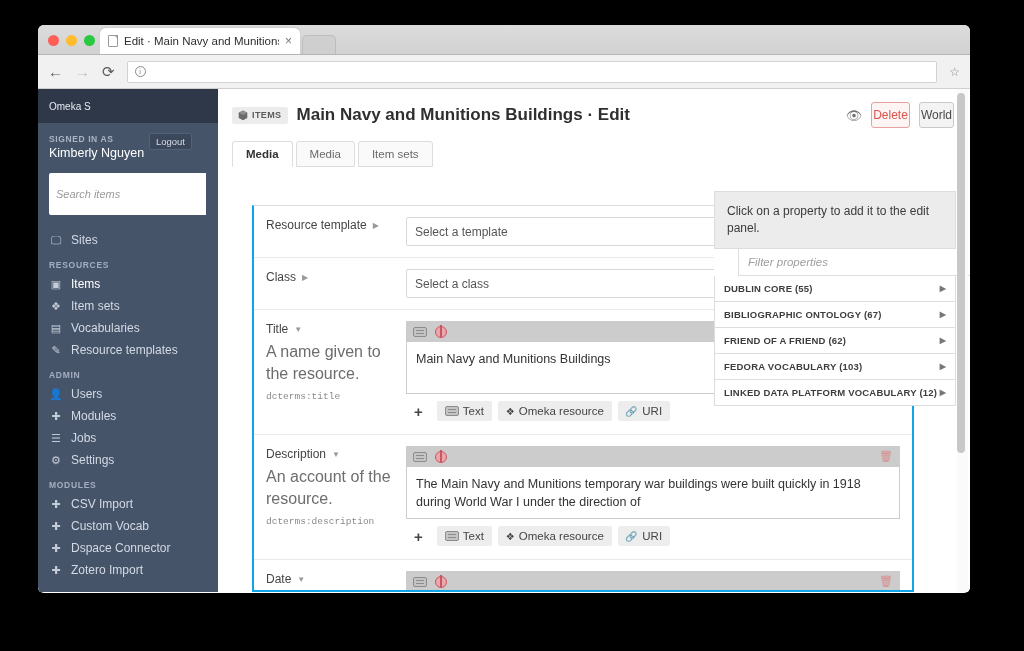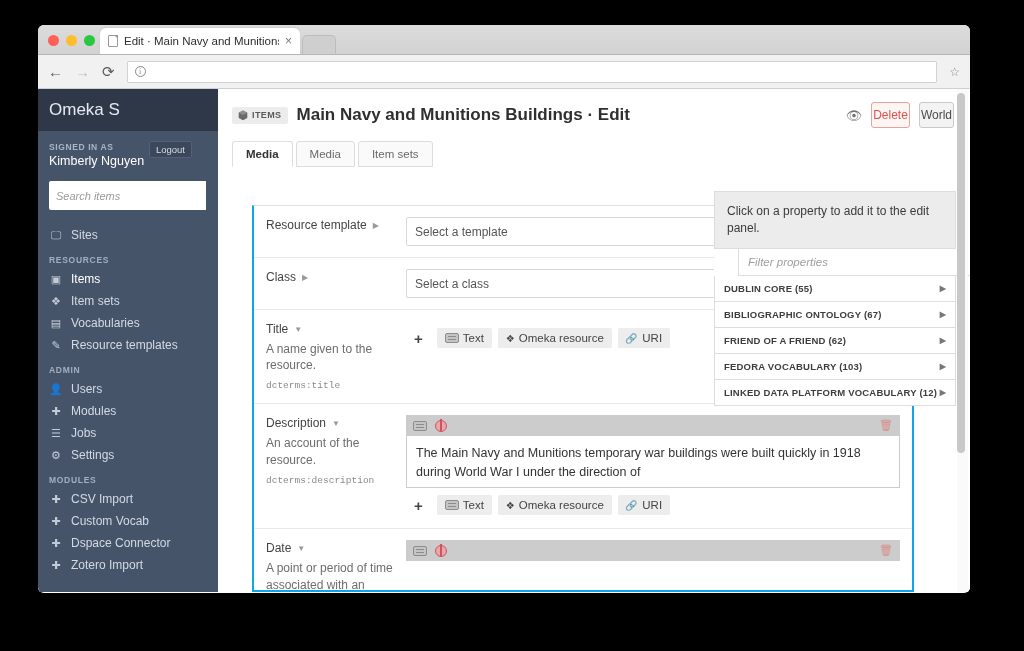--- a/index.html
+++ b/index.html
@@ -83,35 +83,35 @@
   }
   #omni-text { flex: 1; }
   #star-icon { color: #8d8d8d; font-size: 12px; }
 
   
   #viewport { position: relative; height: 503px; background: #fff; display: flex; overflow: hidden; }
 
   
   #sidebar { width: 180px; background: #46546a; color: #cfd6e0; flex: 0 0 auto; }
   #logo-bar {
-    height: 42px; background: #2e3849; display: flex; align-items: center;
-    padding: 0 11px; font-size: 17px; color: #e6eaf0;
+    height: 34px; background: #2e3849; display: flex; align-items: center;
+    padding: 0 11px; font-size: 10px; color: #e6eaf0;
   }
   #user-block { padding: 11px 11px 0 11px; position: relative; }
   #signed-in-label {
     font-size: 8.5px; font-weight: bold; letter-spacing: .6px;
     color: #a9b4c4; text-transform: uppercase;
   }
   #user-name { font-size: 12.5px; color: #fff; margin-top: 2px; }
   #logout-button {
     position: absolute; right: 26px; top: 10px;
     background: #3b475a; border: 1px solid #53607a; border-radius: 2px;
     font-size: 9.5px; color: #d7dde6; padding: 2px 6px; cursor: pointer;
   }
-  #search-row { display: flex; margin: 13px 11px 0 11px; height: 29px; gap: 40px; }
+  #search-row { display: flex; margin: 13px 11px 0 11px; height: 42px; gap: 40px; }
   #search-input {
     flex: 1; background: #fff; border: none; border-radius: 2px 0 0 2px;
     font-size: 11px; color: #333; padding: 0 7px;
     font-family: "Liberation Sans", sans-serif; font-style: italic;
   }
   #search-input::placeholder { color: #9a9a9a; font-style: italic; }
   .sbtn {
     width: 25px; background: #2e3849; color: #dfe4ec;
     display: flex; align-items: center; justify-content: center;
     font-size: 11px; cursor: pointer; border-left: 1px solid #46546a;
@@ -166,21 +166,21 @@
     margin-left: 20px;
   }
 
   .frow { display: flex; border-bottom: 1px solid #e9e9e9; }
   .frow .lab {
     width: 152px; flex: 0 0 auto; padding: 12px 10px 12px 12px;
   }
   .lab-title { font-size: 12px; color: #444; display: flex; align-items: center; gap: 6px; }
   .caret-r { font-size: 8px; color: #999; }
   .caret-d { font-size: 8px; color: #999; }
-  .lab-desc { font-size: 12px; color: #6d6d6d; margin-top: 5px; line-height: 1.35; }
+  .lab-desc { font-size: 16px; color: #6d6d6d; margin-top: 5px; line-height: 1.35; }
   .lab-term {
     font-family: "Liberation Mono", monospace; font-size: 9.5px;
     color: #8a8a8a; margin-top: 7px;
   }
   .frow .fld { flex: 1; padding: 11px 12px 11px 0; }
 
   select.sel {
     width: 100%; height: 29px; border: 1px solid #d8d8d8; border-radius: 2px;
     background: #fff; font-size: 12px; color: #555; padding: 0 8px;
     font-family: "Liberation Sans", sans-serif; -webkit-appearance: none; appearance: none;
@@ -439,20 +439,28 @@
         <div class="frow">
           <div class="lab">
             <div class="lab-title">
               <span>Title</span>
               <span class="caret-d">▼</span>
             </div>
             <div class="lab-desc">A name given to the resource.</div>
             <div class="lab-term">dcterms:title</div>
           </div>
           <div class="fld">
+            <div class="value-block">
+              <div class="value-head">
+                <span class="kbd-ico"></span>
+                <span class="lang-ico"></span>
+                <span class="trash-ico">🗑</span>
+              </div>
+              <textarea class="value-input" rows="2" style="height: 52px;">Main Navy and Munitions Buildings</textarea>
+            </div>
             <div class="value-actions">
               <span class="plus-btn">+</span>
               <span class="vbtn">
                 <span class="kbd-ico"></span>
                 <span>Text</span>
               </span>
               <span class="vbtn">
                 <span class="omeka-ico">❖</span>
                 <span>Omeka resource</span>
               </span>

